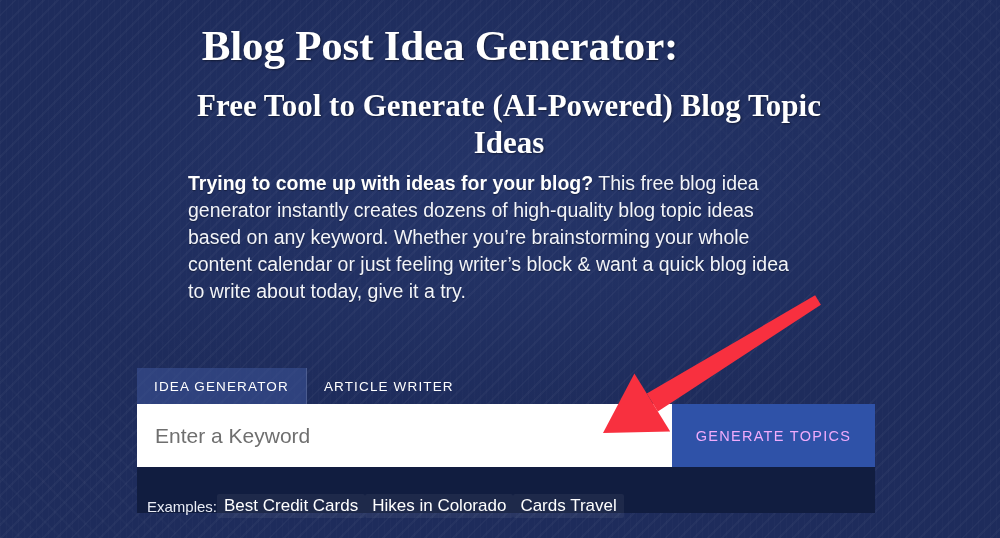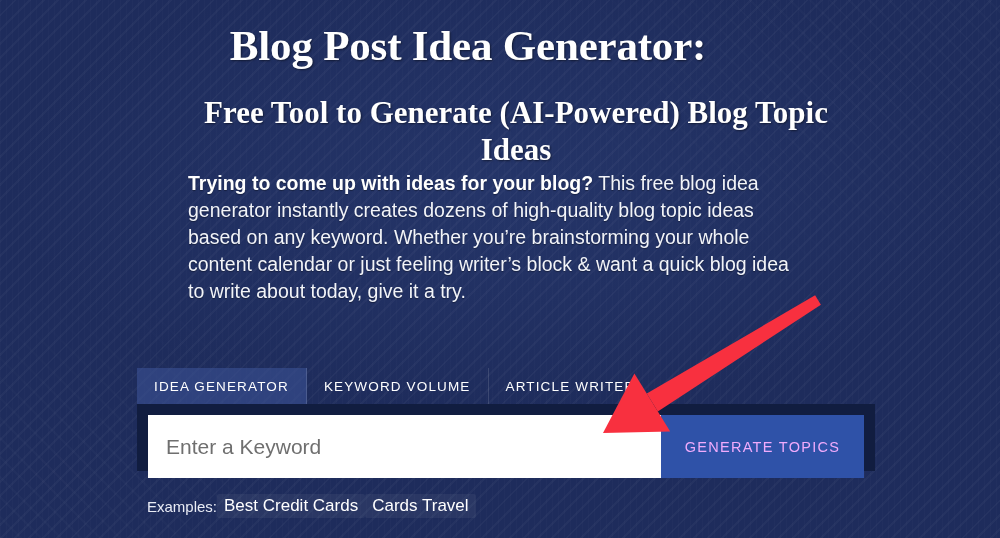--- a/index.html
+++ b/index.html
@@ -68,35 +68,34 @@
     width: 880px;
     text-align: center;
     color: #ffffff;
     font-family: "Liberation Serif", serif;
     font-weight: bold;
     font-size: 43px;
     line-height: 52px;
     letter-spacing: -0.2px;
     text-shadow: 1px 1px 2px rgba(0,0,0,0.45);
     margin: 0;
-    padding-left: 28px;
   }
   .hero-subtitle {
     position: absolute;
     left: 150px;
     top: 78px;
     width: 700px;
     text-align: center;
     color: #ffffff;
     font-family: "Liberation Serif", serif;
     font-weight: bold;
     font-size: 31px;
     line-height: 37px;
     text-shadow: 1px 1px 2px rgba(0,0,0,0.45);
-    margin: 16px;
+    margin: 9px;
   }
 
   
   .hero-desc {
     position: absolute;
     left: 188px;
     top: 170px;
     width: 618px;
     color: #f2f4f9;
     font-size: 19.5px;
@@ -138,24 +137,23 @@
   .tab.active {
     background: rgba(58,80,147,0.62);
   }
 
   
   .search-shell {
     position: absolute;
     left: 137px;
     top: 404px;
     width: 738px;
-    height: 67px;
+    height: 109px;
     background: #111d40;
     box-sizing: border-box;
-    padding: 11px;
     display: flex;
     align-items: stretch;
   }
   .search-input {
     flex: 1 1 auto;
     background: #ffffff;
     border: none;
     outline: none;
     font-family: "Liberation Sans", sans-serif;
     font-size: 21px;
@@ -231,32 +229,32 @@
   <h1 class="hero-title">Blog Post Idea Generator:</h1>
 
   <h2 class="hero-subtitle">Free Tool to Generate (AI-Powered) Blog Topic Ideas</h2>
 
   <p class="hero-desc">
     <b>Trying to come up with ideas for your blog?</b><span> This free blog idea generator instantly creates dozens of high-quality blog topic ideas based on any keyword. Whether you’re brainstorming your whole content calendar or just feeling writer’s block &amp; want a quick blog idea to write about today, give it a try.</span>
   </p>
 
   <div class="tabs">
     <div class="tab active">IDEA GENERATOR</div>
-    <div class="tab">KEYWORD VOLUME</div>
     <div class="tab">ARTICLE WRITER</div>
   </div>
 
   <div class="search-shell">
     <input class="search-input" type="text" placeholder="Enter a Keyword" style="">
     <button class="generate-btn">GENERATE TOPICS</button>
   </div>
 
   <div class="examples">
     <span class="examples-label">Examples:</span>
     <span class="example-link">Best Credit Cards</span>
+    <span class="example-link">Hikes in Colorado</span>
     <span class="example-link">Cards Travel</span>
   </div>
 
 </div>
 
 <svg id="arrow-annotation" viewBox="0 0 1000 538" width="1000" height="538">
   <g id="arrow-group">
     <polygon id="arrow-shaft" points="657.8,411.4 820.9,304.7 815.1,295.3 646.8,393.6" fill="#f8303f"></polygon>
     <polygon id="arrow-head" points="603.0,433.0 670.2,431.4 634.4,373.6" fill="#f8303f"></polygon>
   </g>

